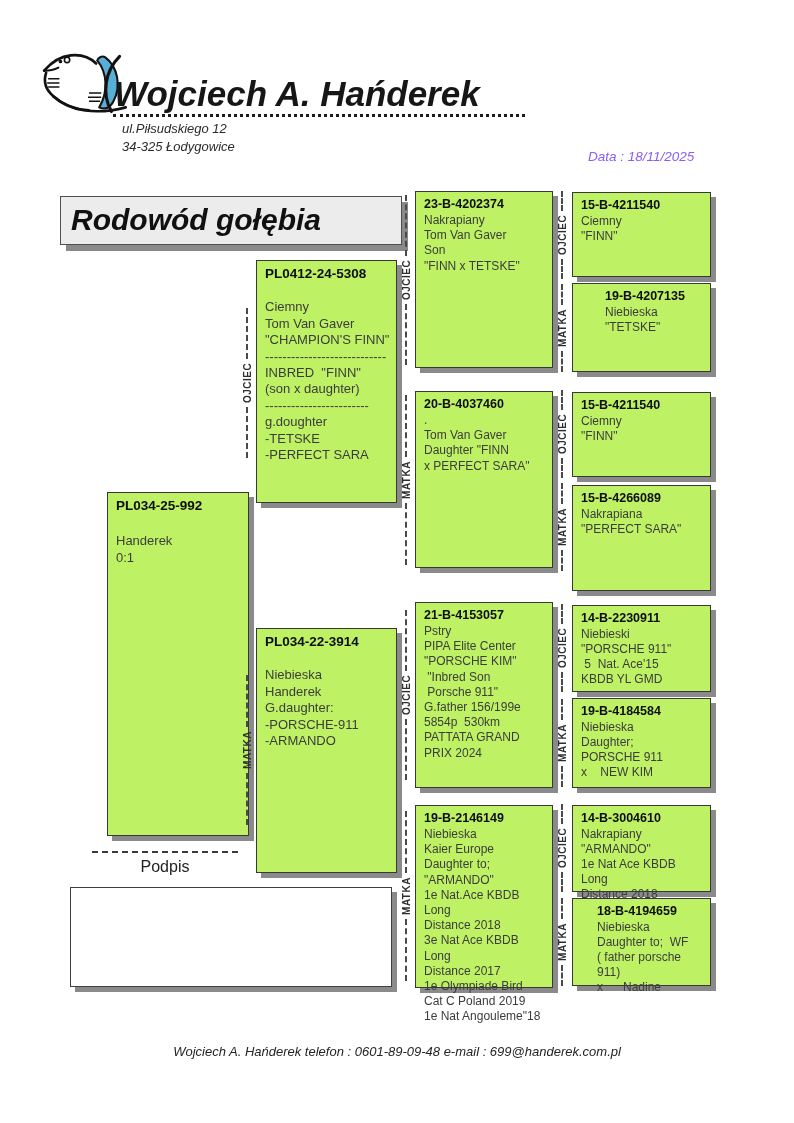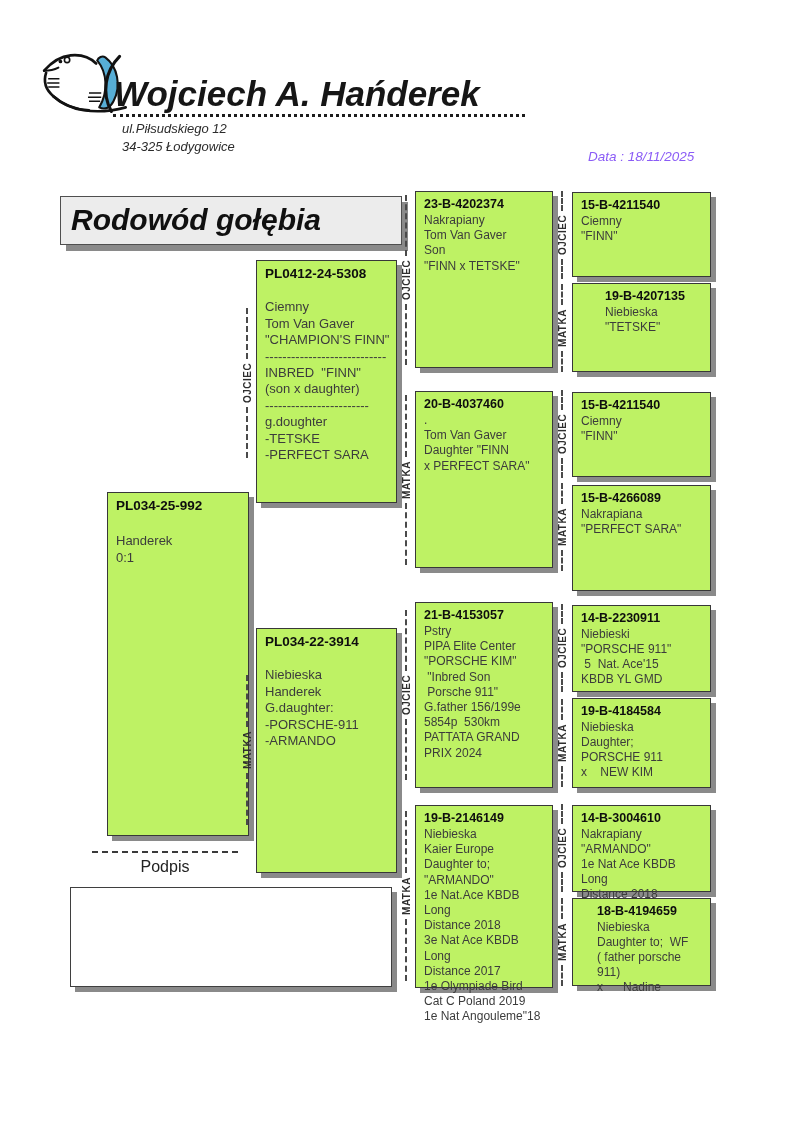--- a/index.html
+++ b/index.html
@@ -267,14 +267,15 @@
   <div class="vlabel vl-c vl-c4">MATKA</div>
   <div class="vlabel vl-c vl-c5">OJCIEC</div>
   <div class="vlabel vl-c vl-c6">MATKA</div>
   <div class="vlabel vl-c vl-c7">OJCIEC</div>
   <div class="vlabel vl-c vl-c8">MATKA</div>
 
   <div class="sig-line"></div>
   <div class="sig-label">Podpis</div>
   <div class="notes-box"></div>
 
+  <div class="footer">Wojciech A. Hańderek   telefon : 0601-89-09-48   e-mail : 699@handerek.com.pl</div>
 
 </div>
 
 </body></html>

